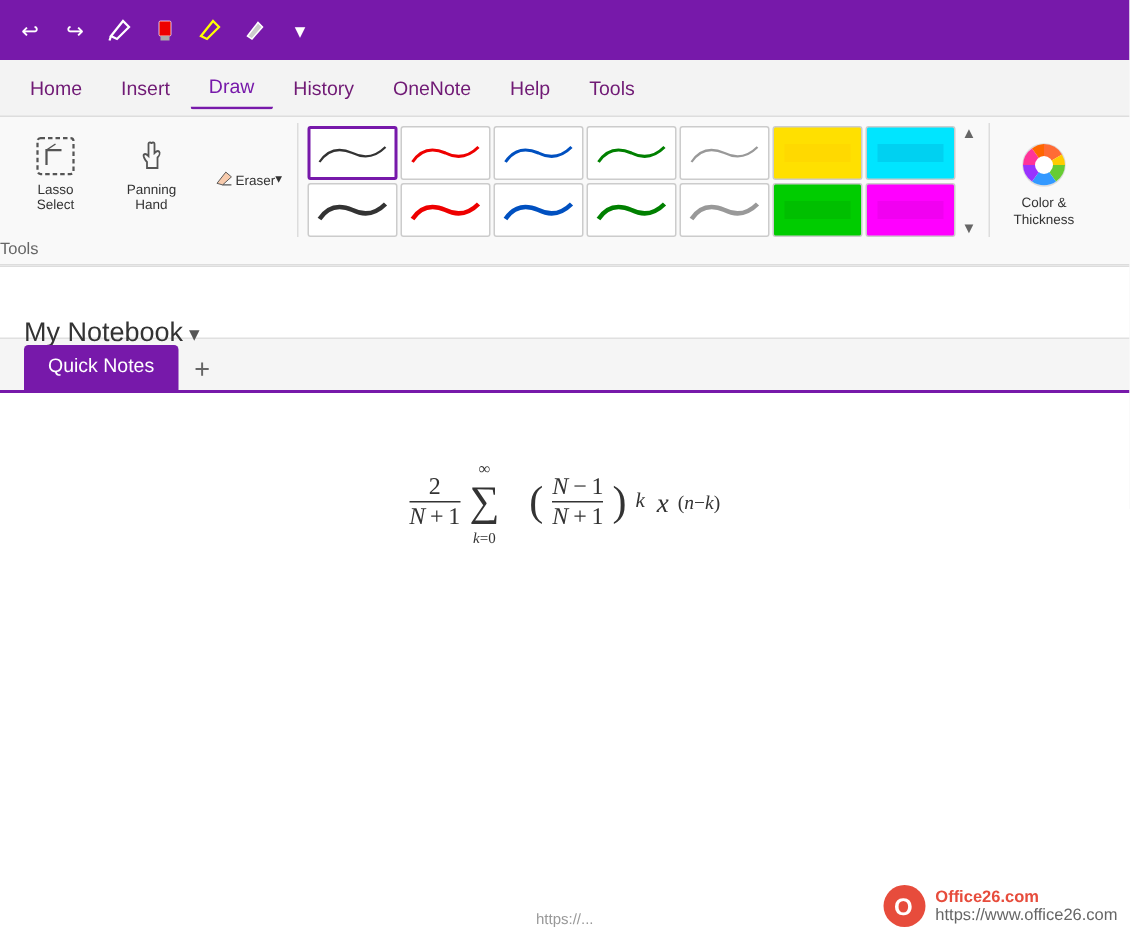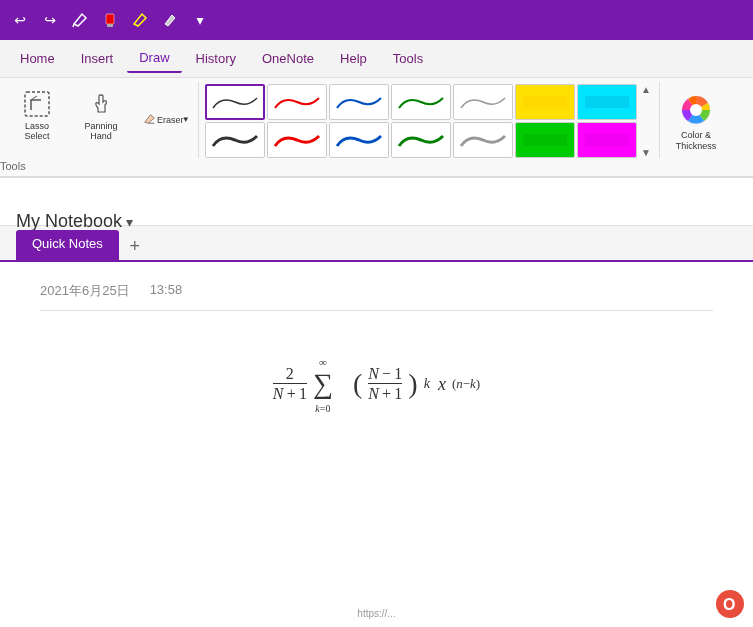--- a/index.html
+++ b/index.html
@@ -460,24 +460,20 @@
 </div>
 
 <div id="tabs-bar">
   <div class="tab">
     <span>Quick Notes</span>
   </div>
   <div class="tab-add">+</div>
 </div>
 
 <div id="page-content">
-  <div class="page-meta">
-    <span>2021年6月25日</span>
-    <span>13:58</span>
-  </div>
 
   <div class="math-formula">
     <span style="font-size:20px; color:#333;">
       
       <span style="display:inline-flex; align-items:center; gap:6px; font-family:'Times New Roman', serif; font-size:18px;">
 
         <span style="display:inline-flex; flex-direction:column; align-items:center; gap:0px; font-size:18px;">
           <span style="font-size:16px;">2</span>
           <span style="border-top:1px solid #333; padding-top:1px; font-size:16px;"><em>N</em> + 1</span>
         </span>
@@ -504,15 +500,19 @@
     </span>
   </div>
 </div>
 
 <div id="watermark">
 
   <svg class="office-logo" viewBox="0 0 30 30">
     <circle cx="15" cy="15" r="14" fill="#e74c3c"></circle>
     <text x="8" y="21" font-size="16" font-weight="bold" fill="white" font-family="Arial">O</text>
   </svg>
+  <div style="display:flex; flex-direction:column; font-size:11px; color:#e74c3c;">
+    <span style="font-weight:bold; color:#e74c3c;">Office26.com</span>
+    <span style="color:#666;">https://www.office26.com</span>
+  </div>
 </div>
 
 <div class="url-text">https://...</div>
 
 </body></html>

